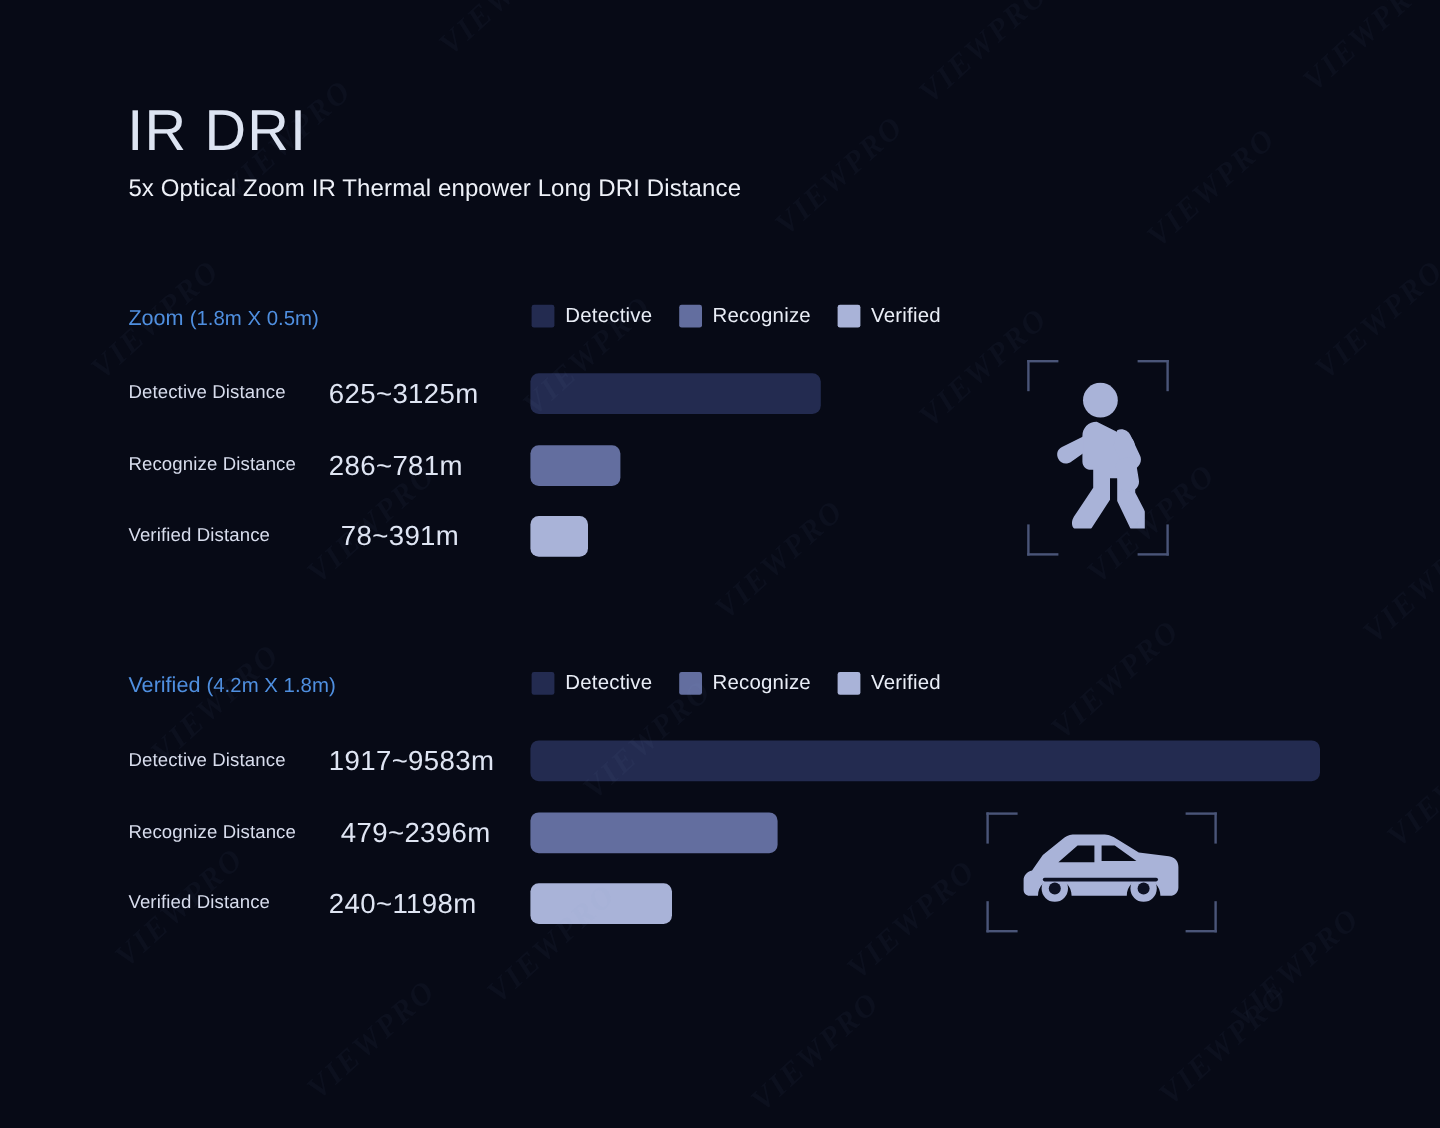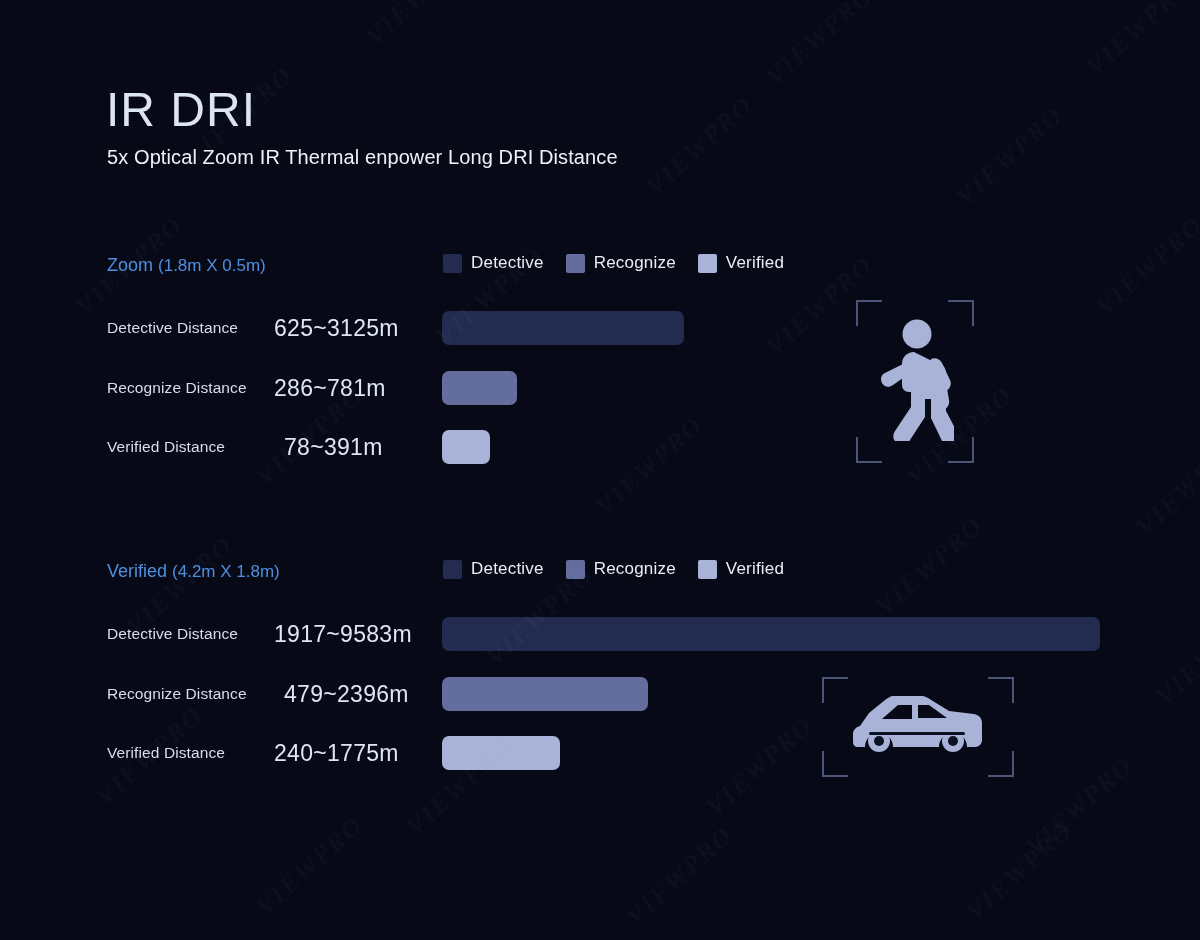--- a/index.html
+++ b/index.html
@@ -274,21 +274,21 @@
       <span class="row-value" style="left:274px">1917~9583m</span>
       <span class="bar" style="width:658px;background:#232b50"></span>
     </div>
     <div class="row" style="top:66px">
       <span class="row-label">Recognize Distance</span>
       <span class="row-value" style="left:284px">479~2396m</span>
       <span class="bar" style="width:206px;background:#636e9f"></span>
     </div>
     <div class="row" style="top:125px">
       <span class="row-label">Verified Distance</span>
-      <span class="row-value" style="left:274px">240~1775m</span>
+      <span class="row-value" style="left:274px">240~1198m</span>
       <span class="bar" style="width:118px;background:#a9b3d8"></span>
     </div>
   </div>
 </div>
 
 <div class="icon-frame" id="icon-frame-vehicle">
   <span class="corner tl"></span>
   <span class="corner tr"></span>
   <span class="corner bl"></span>
   <span class="corner br"></span>

